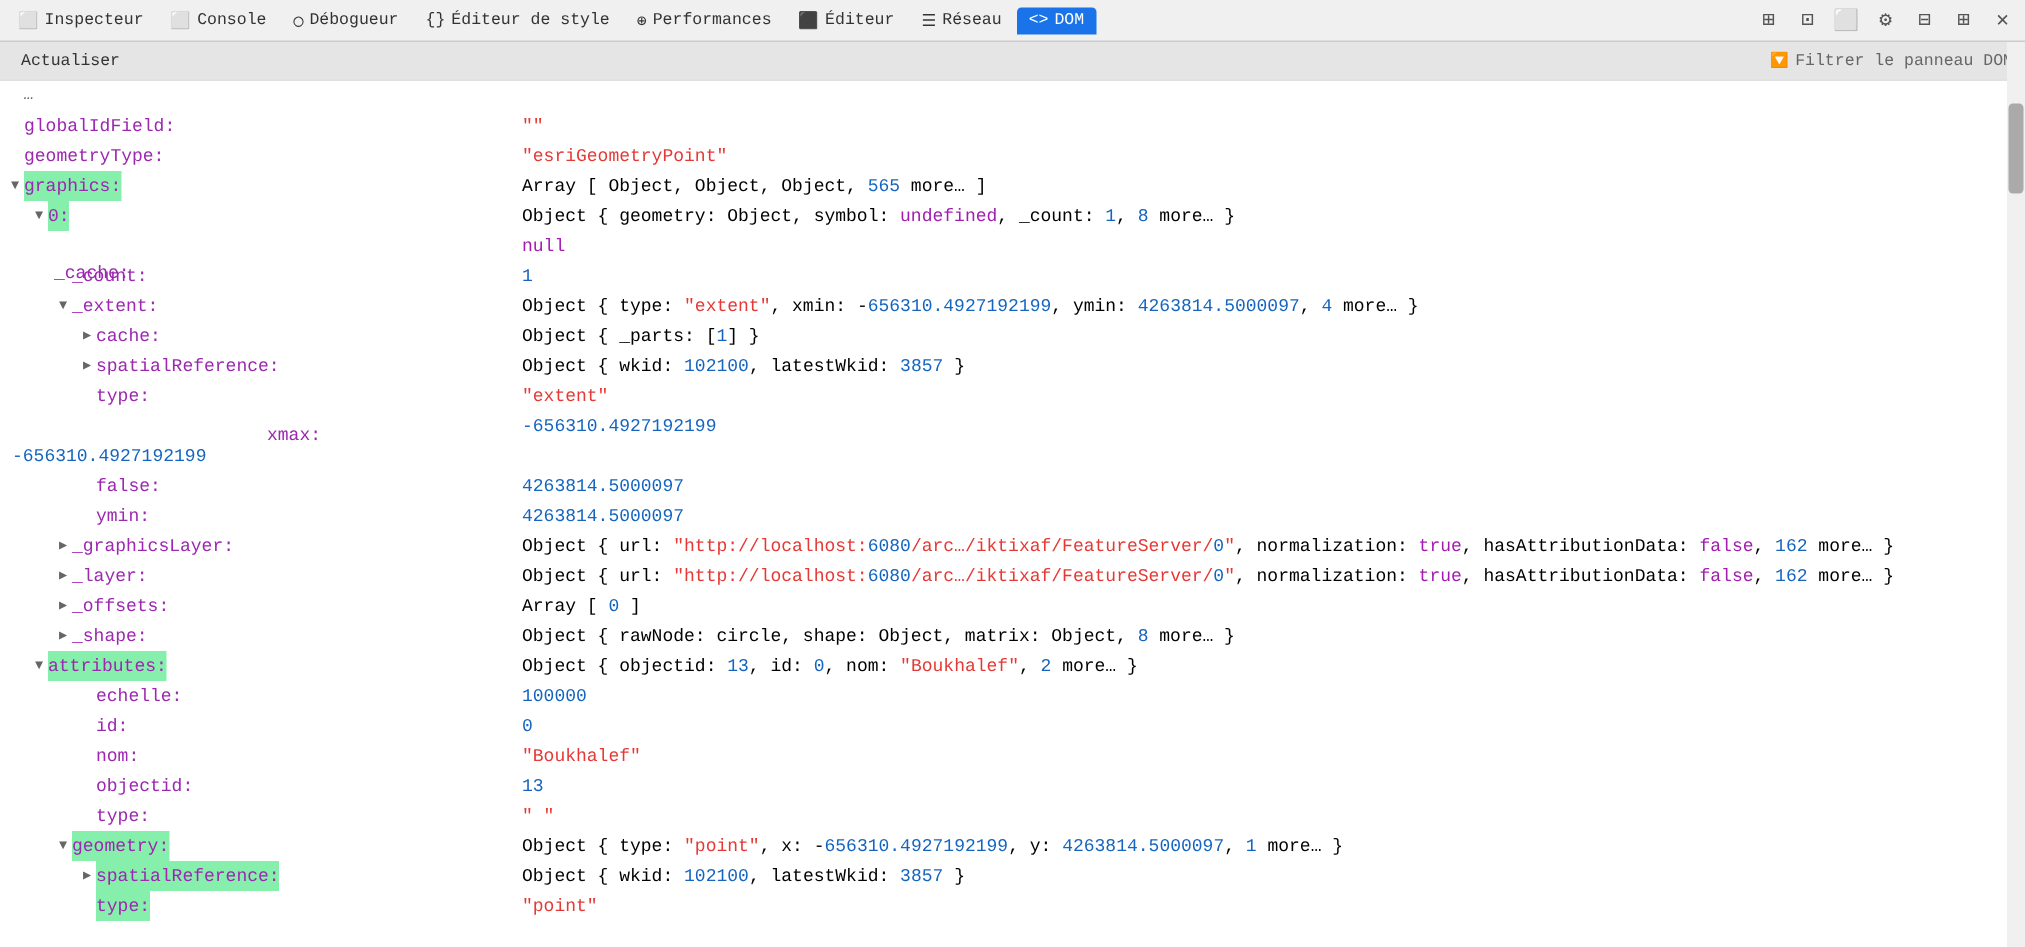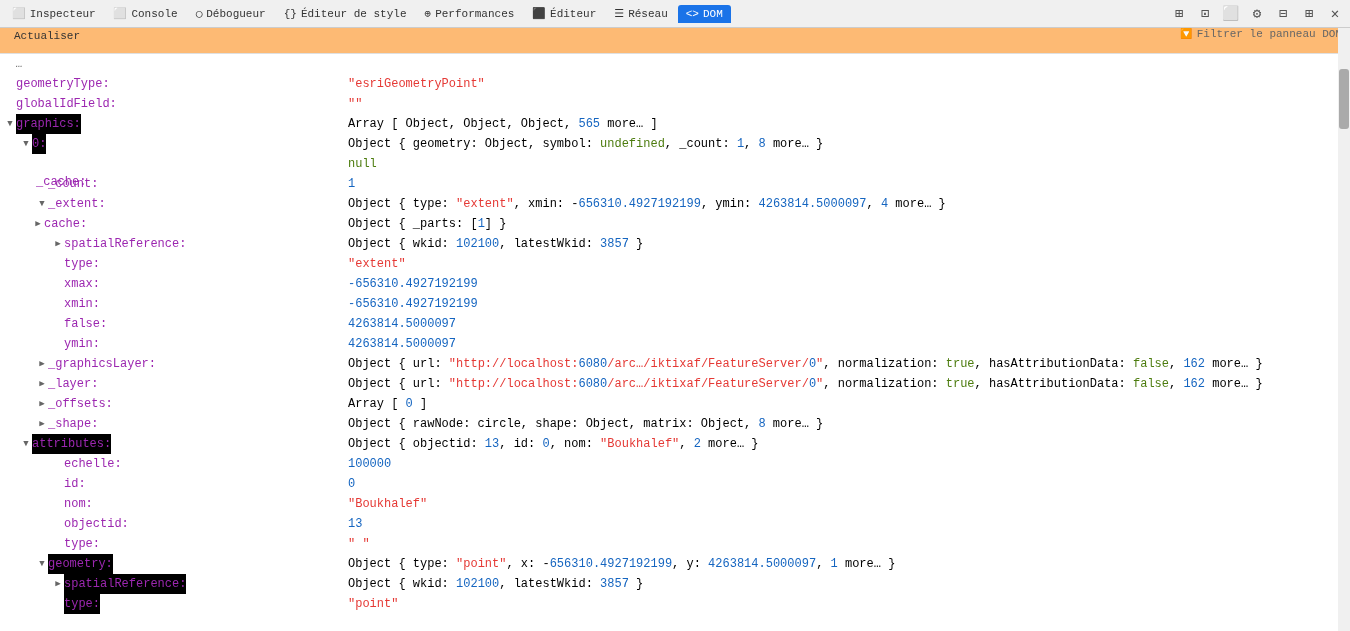--- a/index.html
+++ b/index.html
@@ -58,23 +58,23 @@
       justify-content: center;
       cursor: pointer;
       border-radius: 3px;
       font-size: 14px;
       color: #555;
     }
 
     
     .action-bar {
       display: flex;
-      align-items: flex-start;
+      align-items: center;
       height: 26px;
-      background: #fdba74;
+      background: #e5e5e5;
       border-bottom: 1px solid #e0e0e0;
       padding: 0 8px;
     }
     .action-btn {
       font-size: 11px;
       color: #333;
       cursor: pointer;
       padding: 2px 6px;
     }
     .filter-input-container {
@@ -124,37 +124,37 @@
       overflow: hidden;
       white-space: nowrap;
     }
 
     .key-name {
       color: #9c27b0; 
     }
 
     .val-string { color: #e53935; } 
     .val-number { color: #1565c0; } 
-    .val-null { color: #4d7c0f; }
+    .val-null { color: #a21caf; }
 
     .expand-arrow {
       display: inline-flex;
       align-items: center;
       justify-content: center;
       width: 12px;
       height: 12px;
       cursor: pointer;
       color: #666;
       font-size: 9px;
       flex-shrink: 0;
     }
     .expand-arrow.expanded::before { content: '▼'; }
     .expand-arrow.collapsed::before { content: '▶'; }
     .highlight-yellow-inline {
-      background: #000000;
+      background: #86efac;
     }
 
     .scrollbar-track {
       position: fixed;
       right: 0;
       top: 28px;
       width: 12px;
       height: calc(631px - 28px);
       background: #f0f0f0;
     }
@@ -224,33 +224,33 @@
   </div>
 </div>
 
 <div class="dom-tree" id="dom-tree">
     <div class="dom-row" style="padding-left: 16px; color: rgb(102, 102, 102); font-style: italic; font-size: 11px;">
       <span>…</span>
     </div>
     <div class="dom-row">
     <div class="dom-key-cell" style="padding-left:4px;">
       <span class="expand-arrow" style="width:12px;display:inline-block;">&nbsp;</span>
+      <span class="key-name">globalIdField:</span>
+    </div>
+    <div class="dom-value-cell">
+      <span class="val-string">""</span>
+    </div>
+  </div>
+    <div class="dom-row">
+    <div class="dom-key-cell" style="padding-left:4px;">
+      <span class="expand-arrow" style="width:12px;display:inline-block;">&nbsp;</span>
       <span class="key-name">geometryType:</span>
     </div>
     <div class="dom-value-cell">
       <span class="val-string">"esriGeometryPoint"</span>
-    </div>
-  </div>
-    <div class="dom-row">
-    <div class="dom-key-cell" style="padding-left:4px;">
-      <span class="expand-arrow" style="width:12px;display:inline-block;">&nbsp;</span>
-      <span class="key-name">globalIdField:</span>
-    </div>
-    <div class="dom-value-cell">
-      <span class="val-string">""</span>
     </div>
   </div>
     <div class="dom-row">
     <div class="dom-key-cell" style="padding-left:4px;">
       <span class="expand-arrow expanded"></span>
       <span class="key-name highlight-yellow-inline">graphics:</span>
     </div>
     <div class="dom-value-cell">
       Array [ Object, Object, Object, <span class="val-number">565</span> more… ]
     </div>
@@ -285,21 +285,21 @@
     <div class="dom-row">
     <div class="dom-key-cell" style="padding-left:36px;">
       <span class="expand-arrow expanded"></span>
       <span class="key-name">_extent:</span>
     </div>
     <div class="dom-value-cell">
       Object { type: <span class="val-string">"extent"</span>, xmin: -<span class="val-number">656310.4927192199</span>, ymin: <span class="val-number">4263814.5000097</span>, <span class="val-number">4</span> more… }
     </div>
   </div>
     <div class="dom-row">
-    <div class="dom-key-cell" style="padding-left:32px;">
+    <div class="dom-key-cell" style="padding-left:52px;">
       <span class="expand-arrow collapsed"></span>
       <span class="key-name">cache:</span>
     </div>
     <div class="dom-value-cell">
       Object { _parts: [<span class="val-number">1</span>] }
     </div>
   </div>
     <div class="dom-row">
     <div class="dom-key-cell" style="padding-left:52px;">
       <span class="expand-arrow collapsed"></span>
@@ -312,33 +312,29 @@
     <div class="dom-row">
     <div class="dom-key-cell" style="padding-left:52px;">
       <span class="expand-arrow" style="width:12px;display:inline-block;">&nbsp;</span>
       <span class="key-name">type:</span>
     </div>
     <div class="dom-value-cell">
       <span class="val-string">"extent"</span>
     </div>
   </div>
     <div class="dom-row">
-    <div class="dom-key-cell" style="padding-left:52px;">
+    <div class="dom-key-cell" style="padding-left:52px;flex-direction:column;">
       <span class="expand-arrow" style="width:12px;display:inline-block;">&nbsp;</span>
       <span class="key-name">xmax:</span>
     </div>
     <div class="dom-value-cell">
       <span class="val-number">-656310.4927192199</span>
     </div>
   </div>
     <div class="dom-row">
-    <div class="dom-key-cell" style="padding-left:52px;">
-      <span class="expand-arrow" style="width:12px;display:inline-block;">&nbsp;</span>
-      <span class="key-name">xmin:</span>
-    </div>
     <div class="dom-value-cell">
       <span class="val-number">-656310.4927192199</span>
     </div>
   </div>
     <div class="dom-row">
     <div class="dom-key-cell" style="padding-left:52px;">
       <span class="expand-arrow" style="width:12px;display:inline-block;">&nbsp;</span>
       <span class="key-name">false:</span>
     </div>
     <div class="dom-value-cell">

